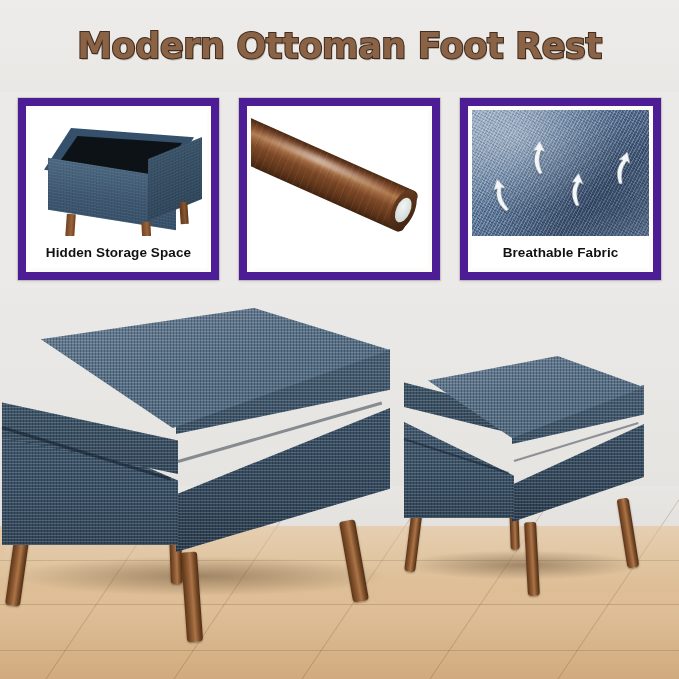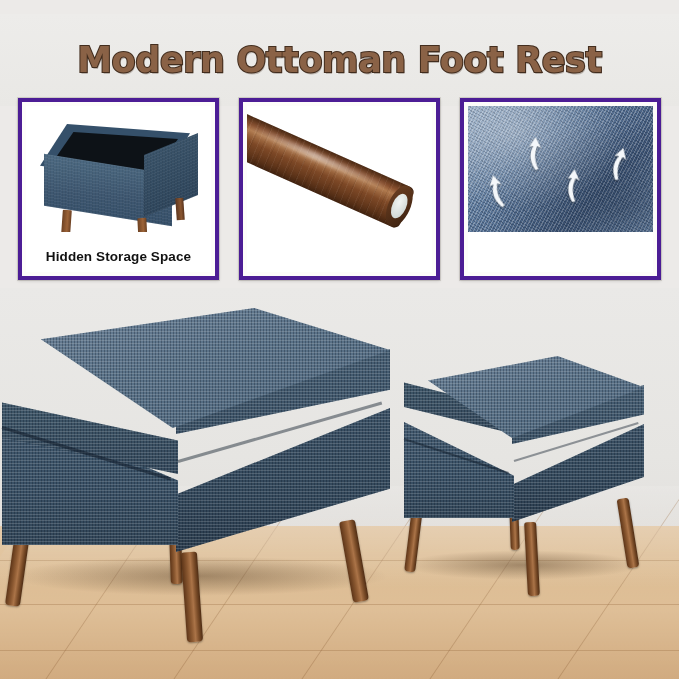--- a/index.html
+++ b/index.html
@@ -4,36 +4,36 @@
 <style>
   html,body{margin:0;padding:0;}
   body{
     width:679px;height:679px;overflow:hidden;
     font-family:"Liberation Sans", sans-serif;
     background:#e9e8e6;
   }
   #stage{position:relative;width:679px;height:679px;overflow:hidden;background:#eceae8;}
 
   
-  #title-bar{position:absolute;left:0;top:14px;width:679px;height:92px;
+  #title-bar{position:absolute;left:0;top:0;width:679px;height:92px;
     background:linear-gradient(180deg,#edecea 0%,#e9e8e5 100%);}
   #page-title{
     position:absolute;left:0;top:26px;width:679px;text-align:center;
     font-family:"DejaVu Sans", sans-serif;
     font-size:35px;font-weight:bold;letter-spacing:-0.4px;
     color:#8a6246;
     -webkit-text-stroke:2.1px #432e1f;
     paint-order:stroke fill;
     text-shadow:1px 2px 0 rgba(60,40,25,.28);
   }
 
   
   .panel{position:absolute;top:98px;width:201px;height:182px;
     background:#fdfcfa;
-    border:4px solid #4c1d95;
+    border:8px solid #4c1d95;
     box-shadow:0 1px 3px rgba(0,0,0,.16), 0 0 0 1px rgba(170,162,152,.35);
     box-sizing:border-box;}
   #panel-1{left:18px;}
   #panel-2{left:239px;}
   #panel-3{left:460px;}
   .panel-inner{position:absolute;left:4px;top:4px;right:4px;bottom:4px;
     background:#ffffff;overflow:hidden;}
   .panel-img{position:absolute;left:0;top:0;right:0;height:126px;overflow:hidden;}
   .panel-label{position:absolute;left:0;right:0;bottom:0;height:auto;
     padding:6px 0 8px;text-align:center;background:#ffffff;
@@ -241,20 +241,21 @@
                 <path d="M10 34 C4 26 3 18 7 10 L3 11 L9 1 L15 12 L11 10 C8 18 9 25 13 33 Z" fill="#f4f7fa"></path>
               </svg>
           </div>
           <div class="arrow a4">
             <svg viewBox="0 0 16 34">
                 <path d="M10 34 C4 26 3 18 7 10 L3 11 L9 1 L15 12 L11 10 C8 18 9 25 13 33 Z" fill="#f4f7fa"></path>
               </svg>
           </div>
         </div>
       </div>
+      <div class="panel-label">Breathable Fabric</div>
     </div>
   </div>
 
   <div id="hero">
     <div id="wall"></div>
     <div id="floor">
       <div class="plank" style="left:-40px"></div>
       <div class="plank" style="left:88px"></div>
       <div class="plank" style="left:216px"></div>
       <div class="plank" style="left:344px"></div>

